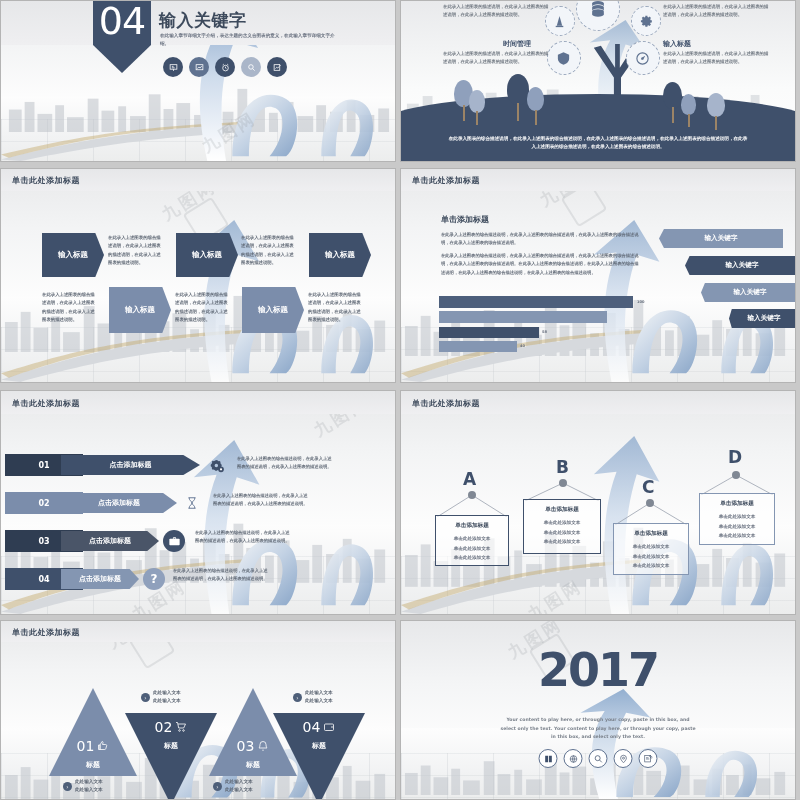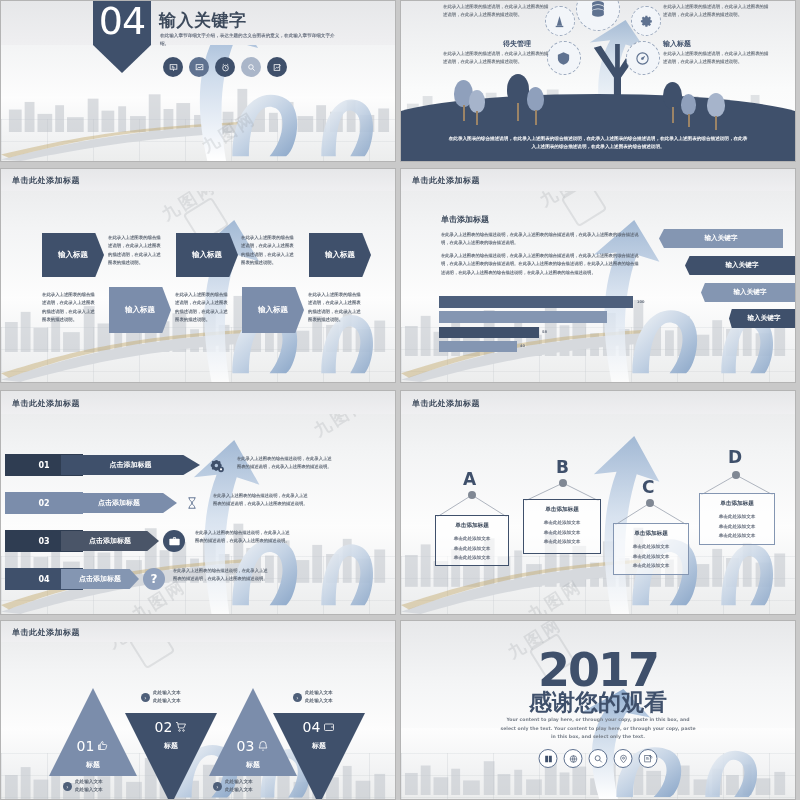--- a/index.html
+++ b/index.html
@@ -380,21 +380,21 @@
           <circle cx="12" cy="12" r="9"></circle>
           <path d="M15.5 8.5 10.5 13.5"></path>
           <circle cx="12" cy="12" r="1.2" fill="#5f7290"></circle>
         </svg>
     </div>
 
     <div class="tree-label" style="left:26px; top:-10px;">项目管理</div>
     <div class="tree-body" style="left:42px; top:2px;">在此录入上述图表的描述说明，在此录入上述图表的描述说明，在此录入上述图表的描述说明。</div>
     <div class="tree-label" style="left:262px; top:-10px;">团队管理</div>
     <div class="tree-body" style="left:262px; top:2px;">在此录入上述图表的描述说明，在此录入上述图表的描述说明，在此录入上述图表的描述说明。</div>
-    <div class="tree-label" style="left:102px; top:38px;">得失管理</div>
+    <div class="tree-label" style="left:102px; top:38px;">时间管理</div>
     <div class="tree-body" style="left:42px; top:49px;">在此录入上述图表的描述说明，在此录入上述图表的描述说明，在此录入上述图表的描述说明。</div>
     <div class="tree-label" style="left:262px; top:38px;">输入标题</div>
     <div class="tree-body" style="left:262px; top:49px;">在此录入上述图表的描述说明，在此录入上述图表的描述说明，在此录入上述图表的描述说明。</div>
 
     <div class="hill"></div>
     <div class="treetop" style="left:53px;  bottom:54px; width:19px; height:27px; background:#8fa0bc;"></div>
     <div class="trunk" style="left:62px;  bottom:40px; height:16px;"></div>
     <div class="treetop" style="left:68px;  bottom:48px; width:16px; height:23px; background:#a6b4cb;"></div>
     <div class="trunk" style="left:75px;  bottom:36px; height:14px;"></div>
     <div class="treetop" style="left:106px; bottom:56px; width:22px; height:31px; background:#3f506b;"></div>
@@ -995,21 +995,20 @@
           <stop offset="0" stop-color="#f4f6f8"></stop>
               <stop offset=".5" stop-color="#c3d2e4"></stop>
               <stop offset="1" stop-color="#8aa6c8"></stop>
         </linearGradient>
           </defs>
         <path d="M10 88 C10 30 40 12 62 26 C80 38 72 80 62 88 L46 88 C58 72 64 44 52 36 C38 28 26 48 26 88 Z" fill="url(#rg8)"></path>
         <path d="M96 88 C96 36 118 18 136 30 C152 42 146 78 138 88 L124 88 C134 70 138 48 128 40 C116 32 110 54 110 88 Z" fill="url(#rg8)" opacity=".9"></path>
       </svg>
     </div>
     <div class="year">2017</div>
-    <div class="thanks">感谢您的观看</div>
     <div class="thanks-sub">Your content to play here, or through your copy, paste in this box, and select only the text. Your content to play here, or through your copy, paste in this box, and select only the text.</div>
     <div class="s8-icons">
       <div class="s8-ic">
         <svg width="10" height="10" viewBox="0 0 24 24" fill="#3f506b">
             <path d="M4 4h7v16H4zM13 4h7v16h-7z"></path>
           </svg>
       </div>
       <div class="s8-ic">
         <svg width="10" height="10" viewBox="0 0 24 24" fill="none" stroke="#3f506b" stroke-width="1.5">
             <circle cx="12" cy="12" r="8"></circle>

